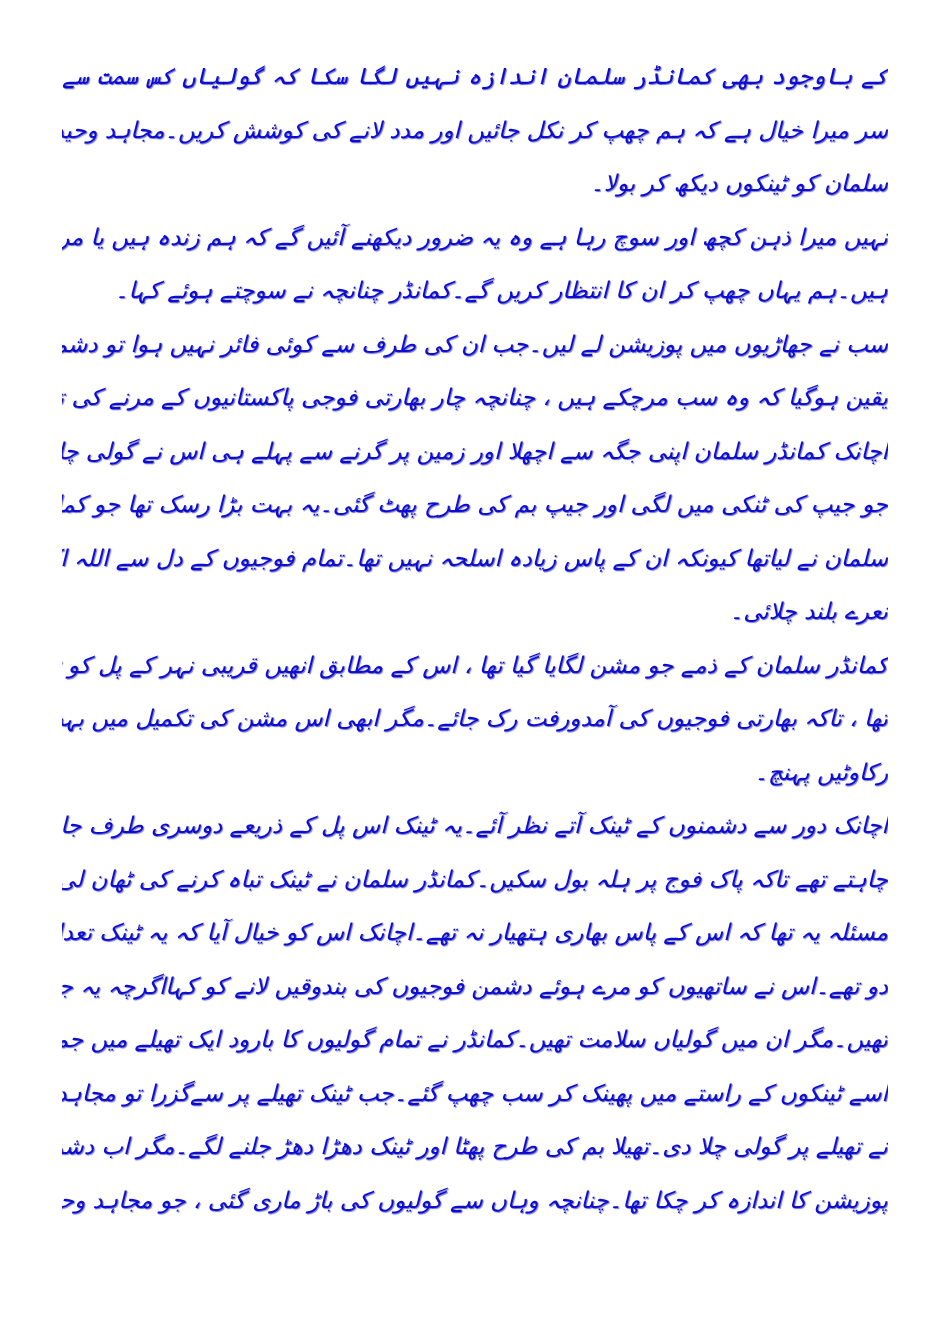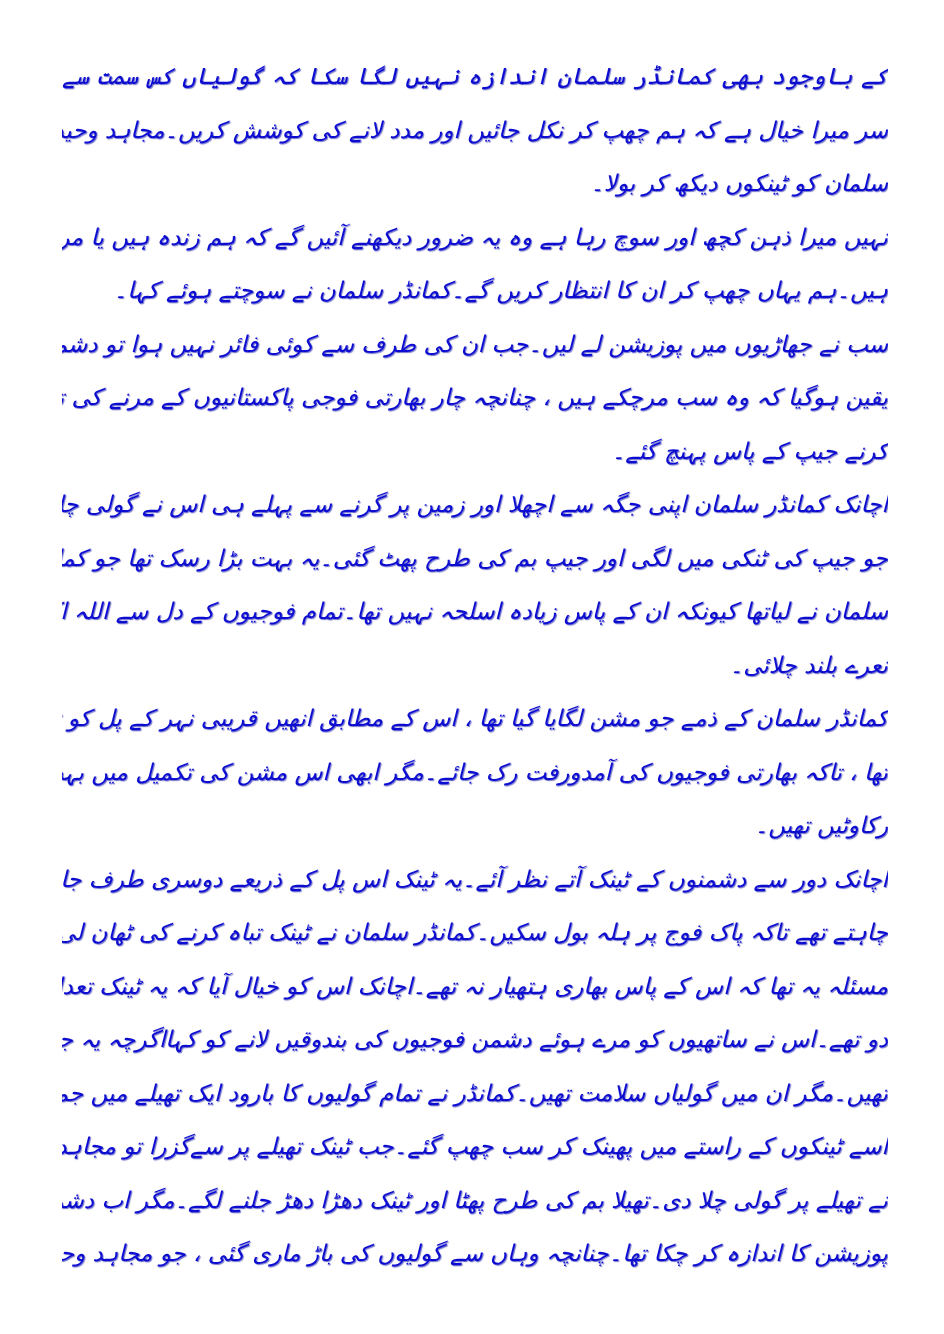--- a/index.html
+++ b/index.html
@@ -48,31 +48,30 @@
 </style>
 </head>
 <body>
 
 <div class="page">
   <div class="text-block" id="text-block" dir="rtl" lang="ur">
       <div class="text-line para-end">کے باوجود بھی کمانڈر سلمان اندازہ نہیں لگا سکا کہ گولیاں کس سمت سے چلائی گئی ہیں۔</div>
       <div class="text-line">سر میرا خیال ہے کہ ہم چھپ کر نکل جائیں اور مدد لانے کی کوشش کریں۔مجاہد وحید کمانڈر</div>
       <div class="text-line para-end">سلمان کو ٹینکوں دیکھ کر بولا۔</div>
       <div class="text-line">نہیں میرا ذہن کچھ اور سوچ رہا ہے وہ یہ ضرور دیکھنے آئیں گے کہ ہم زندہ ہیں یا مرچکے</div>
-      <div class="text-line para-end">ہیں۔ہم یہاں چھپ کر ان کا انتظار کریں گے۔کمانڈر سلمان نے سوچتے ہوئے کہا۔</div>
+      <div class="text-line para-end">ہیں۔ہم یہاں چھپ کر ان کا انتظار کریں گے۔کمانڈر چنانچہ نے سوچتے ہوئے کہا۔</div>
       <div class="text-line">سب نے جھاڑیوں میں پوزیشن لے لیں۔جب ان کی طرف سے کوئی فائر نہیں ہوا تو دشمنوں کو</div>
       <div class="text-line">یقین ہوگیا کہ وہ سب مرچکے ہیں ، چنانچہ چار بھارتی فوجی پاکستانیوں کے مرنے کی تصدیق</div>
-      <div class="text-line para-end">کرنے جیپ کے پاس پہنچ گئے۔</div>
       <div class="text-line">اچانک کمانڈر سلمان اپنی جگہ سے اچھلا اور زمین پر گرنے سے پہلے ہی اس نے گولی چلا دی ،</div>
       <div class="text-line">جو جیپ کی ٹنکی میں لگی اور جیپ بم کی طرح پھٹ گئی۔یہ بہت بڑا رسک تھا جو کمانڈر</div>
       <div class="text-line">سلمان نے لیاتھا کیونکہ ان کے پاس زیادہ اسلحہ نہیں تھا۔تمام فوجیوں کے دل سے اللہ اکبر کے</div>
       <div class="text-line para-end">نعرے بلند چلائی۔</div>
       <div class="text-line">کمانڈر سلمان کے ذمے جو مشن لگایا گیا تھا ، اس کے مطابق انھیں قریبی نہر کے پل کو تباہ کرنا</div>
       <div class="text-line">تھا ، تاکہ بھارتی فوجیوں کی آمدورفت رک جائے۔مگر ابھی اس مشن کی تکمیل میں بہت سی</div>
-      <div class="text-line para-end">رکاوٹیں تھیں۔</div>
+      <div class="text-line para-end">رکاوٹیں پہنچ۔</div>
       <div class="text-line">اچانک دور سے دشمنوں کے ٹینک آتے نظر آئے۔یہ ٹینک اس پل کے ذریعے دوسری طرف جانا</div>
       <div class="text-line">چاہتے تھے تاکہ پاک فوج پر ہلہ بول سکیں۔کمانڈر سلمان نے ٹینک تباہ کرنے کی ٹھان لی ، مگر</div>
       <div class="text-line">مسئلہ یہ تھا کہ اس کے پاس بھاری ہتھیار نہ تھے۔اچانک اس کو خیال آیا کہ یہ ٹینک تعداد میں</div>
       <div class="text-line">دو تھے۔اس نے ساتھیوں کو مرے ہوئے دشمن فوجیوں کی بندوقیں لانے کو کہااگرچہ یہ جل چکی</div>
       <div class="text-line">تھیں۔مگر ان میں گولیاں سلامت تھیں۔کمانڈر نے تمام گولیوں کا بارود ایک تھیلے میں جمع کیا اور</div>
       <div class="text-line">اسے ٹینکوں کے راستے میں پھینک کر سب چھپ گئے۔جب ٹینک تھیلے پر سےگزرا تو مجاہد وحید</div>
       <div class="text-line">نے تھیلے پر گولی چلا دی۔تھیلا بم کی طرح پھٹا اور ٹینک دھڑا دھڑ جلنے لگے۔مگر اب دشمن ان کی</div>
       <div class="text-line">پوزیشن کا اندازہ کر چکا تھا۔چنانچہ وہاں سے گولیوں کی باڑ ماری گئی ، جو مجاہد وحید کے سینے میں</div>
     </div>
 </div>

